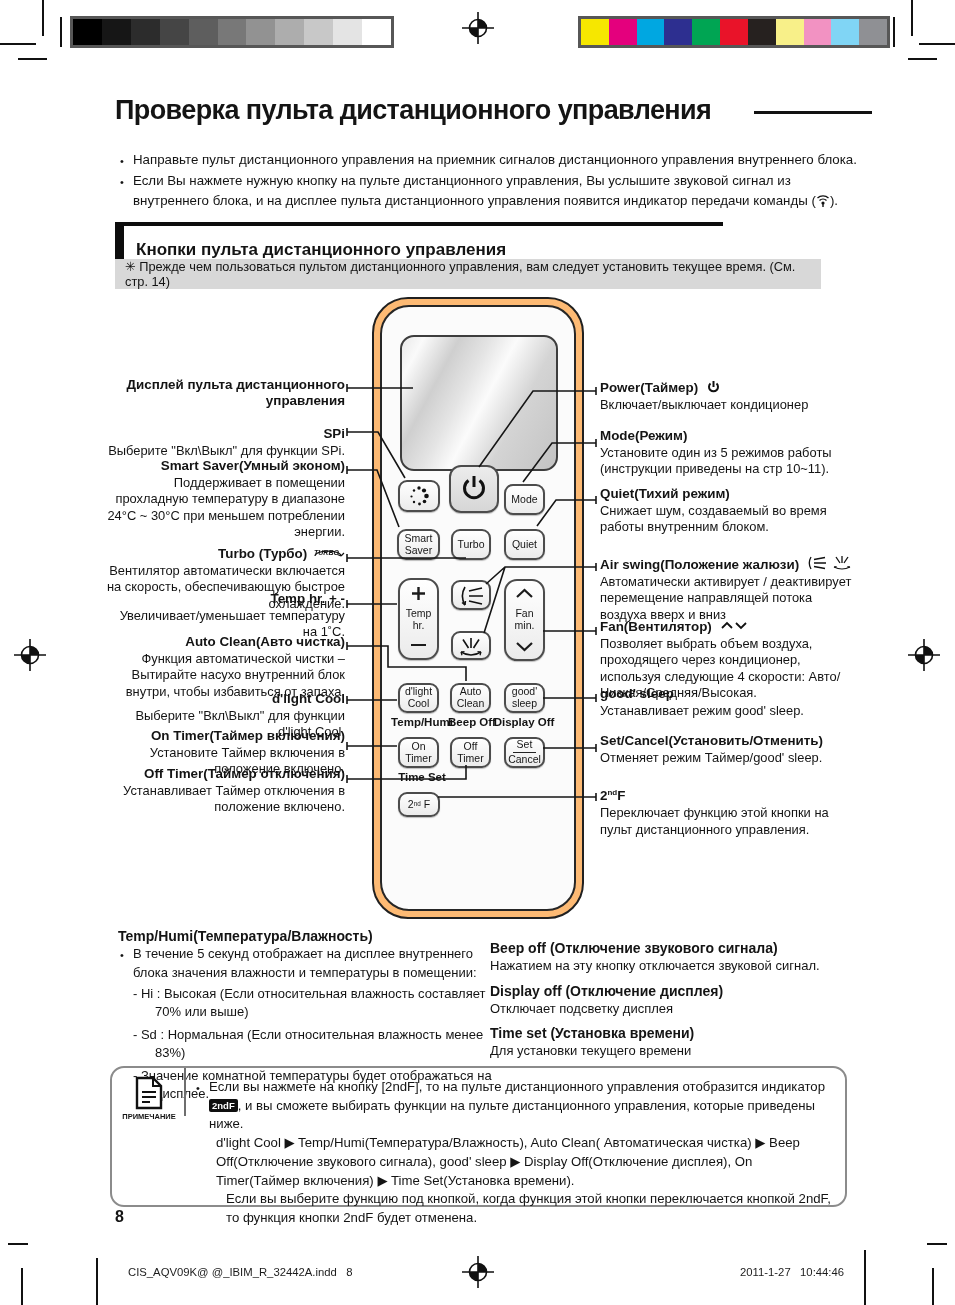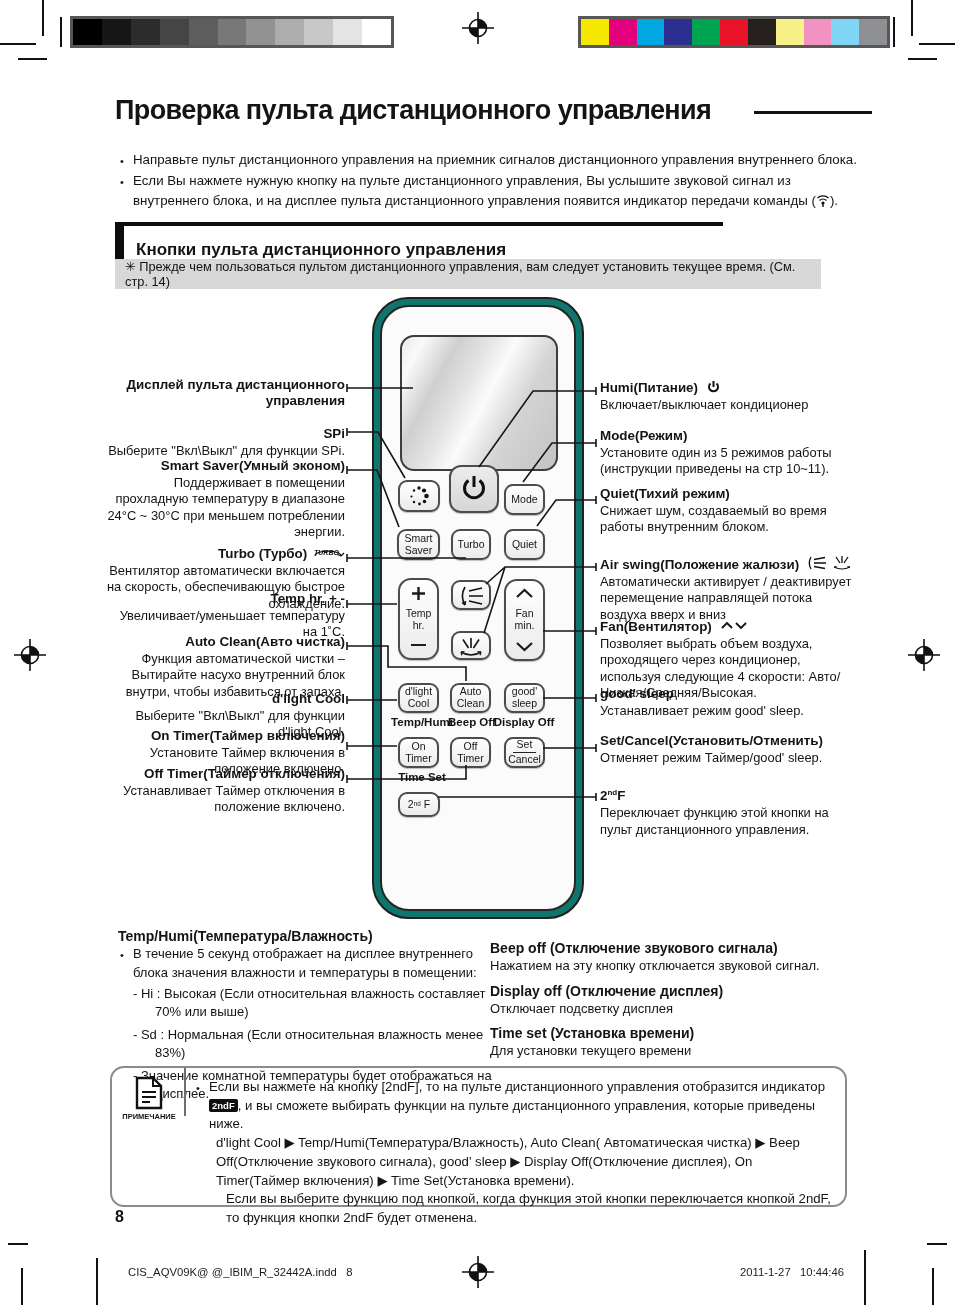--- a/index.html
+++ b/index.html
@@ -14,21 +14,21 @@
   .bm{width:15px;flex:none}
   .bm::before{content:"•";font-size:11px;position:relative;top:1px;left:2px}
   .sect{border-top:4px solid #0d0d0d;display:flex;align-items:flex-end}
   .sect-bar{width:9px;background:#0d0d0d;flex:none;height:34px}
   .sect-title{font-size:17px;font-weight:bold;padding:7px 0 0 12px;white-space:nowrap}
   .graybar{background:#d8d8d8;font-size:12.8px;display:flex;align-items:center;
            padding-left:10px;box-sizing:border-box}
   .lbl-l{text-align:right}
   .lbl-title{font-size:13.4px;font-weight:bold;line-height:1.18}
   .lbl-desc{font-size:12.9px;line-height:1.27;margin-top:1px}
-  .remote-outer{position:absolute;left:372px;top:2px;width:212px;height:622px;background:#0f766e;
+  .remote-outer{position:absolute;left:372px;top:2px;width:212px;height:622px;background:#fdba74;
                 border:2px solid #202020;border-radius:36px;box-sizing:border-box}
   .remote-inner{position:absolute;left:6px;top:6px;right:6px;bottom:6px;background:#fbfbfb;
                 border:2px solid #262626;border-radius:29px}
   .screen{position:absolute;border:2px solid #3d3d3d;border-radius:14px;box-sizing:border-box;
           background:linear-gradient(118deg,#e9e9e9 0%,#fafafa 10%,#cfcfcf 26%,#e4e4e4 40%,#fbfbfb 52%,#d4d4d4 70%,#c3c3c3 100%)}
   .btn{position:absolute;box-sizing:border-box;border:2px solid #4c4c4c;border-radius:9px;
        background:linear-gradient(#ffffff,#ebebeb);display:flex;flex-direction:column;
        align-items:center;justify-content:center;text-align:center;font-size:10.5px;
        line-height:1.1;color:#161616;padding:2px;box-shadow:0 1px 1px rgba(0,0,0,.25)}
   .btn.power{background:linear-gradient(#ececec,#d6d6d6);border-radius:12px}
@@ -275,21 +275,21 @@
   <div class="abs lbl-l" style="left:105px;top:433px;width:240px">
     <div class="lbl-title">On Timer(Таймер включения)</div>
     <div class="lbl-desc">Установите Таймер включения в положение включено.</div>
   </div>
   <div class="abs lbl-l" style="left:105px;top:471px;width:240px">
     <div class="lbl-title">Off Timer(Таймер отключения)</div>
     <div class="lbl-desc">Устанавливает Таймер отключения в положение включено.</div>
   </div>
 
   <div class="abs" style="left:600px;top:85px;width:262px">
-    <div class="lbl-title"><span>Humi(Питание)</span>
+    <div class="lbl-title"><span>Power(Таймер)</span>
       <svg width="15" height="14" style="vertical-align:-2px;margin-left:4px">
           <path d="M7.5 1 V7" stroke="#111" stroke-width="2" fill="none"></path>
           <path d="M4.5 3.5 a4.5 4.5 0 1 0 6 0" stroke="#111" stroke-width="2" fill="none"></path>
         </svg>
     </div>
     <div class="lbl-desc">Включает/выключает кондиционер</div>
   </div>
   <div class="abs" style="left:600px;top:133px;width:262px">
     <div class="lbl-title">Mode(Режим)</div>
     <div class="lbl-desc">Установите один из 5 режимов работы (инструкции приведены на стр 10~11).</div>

